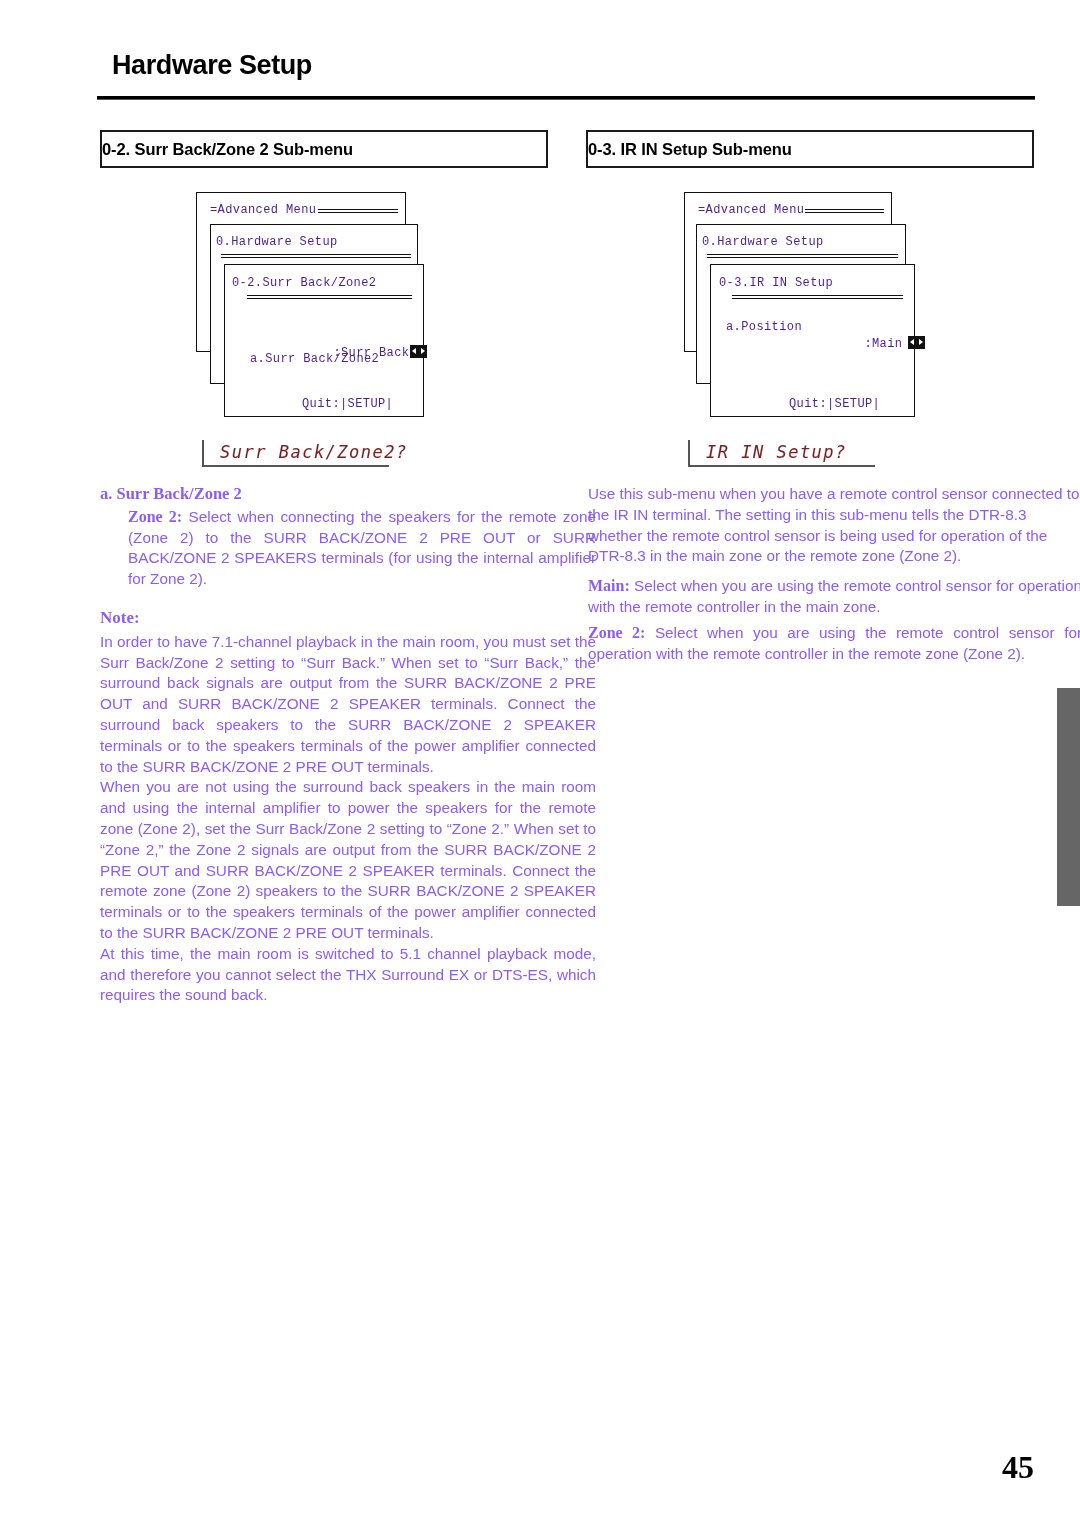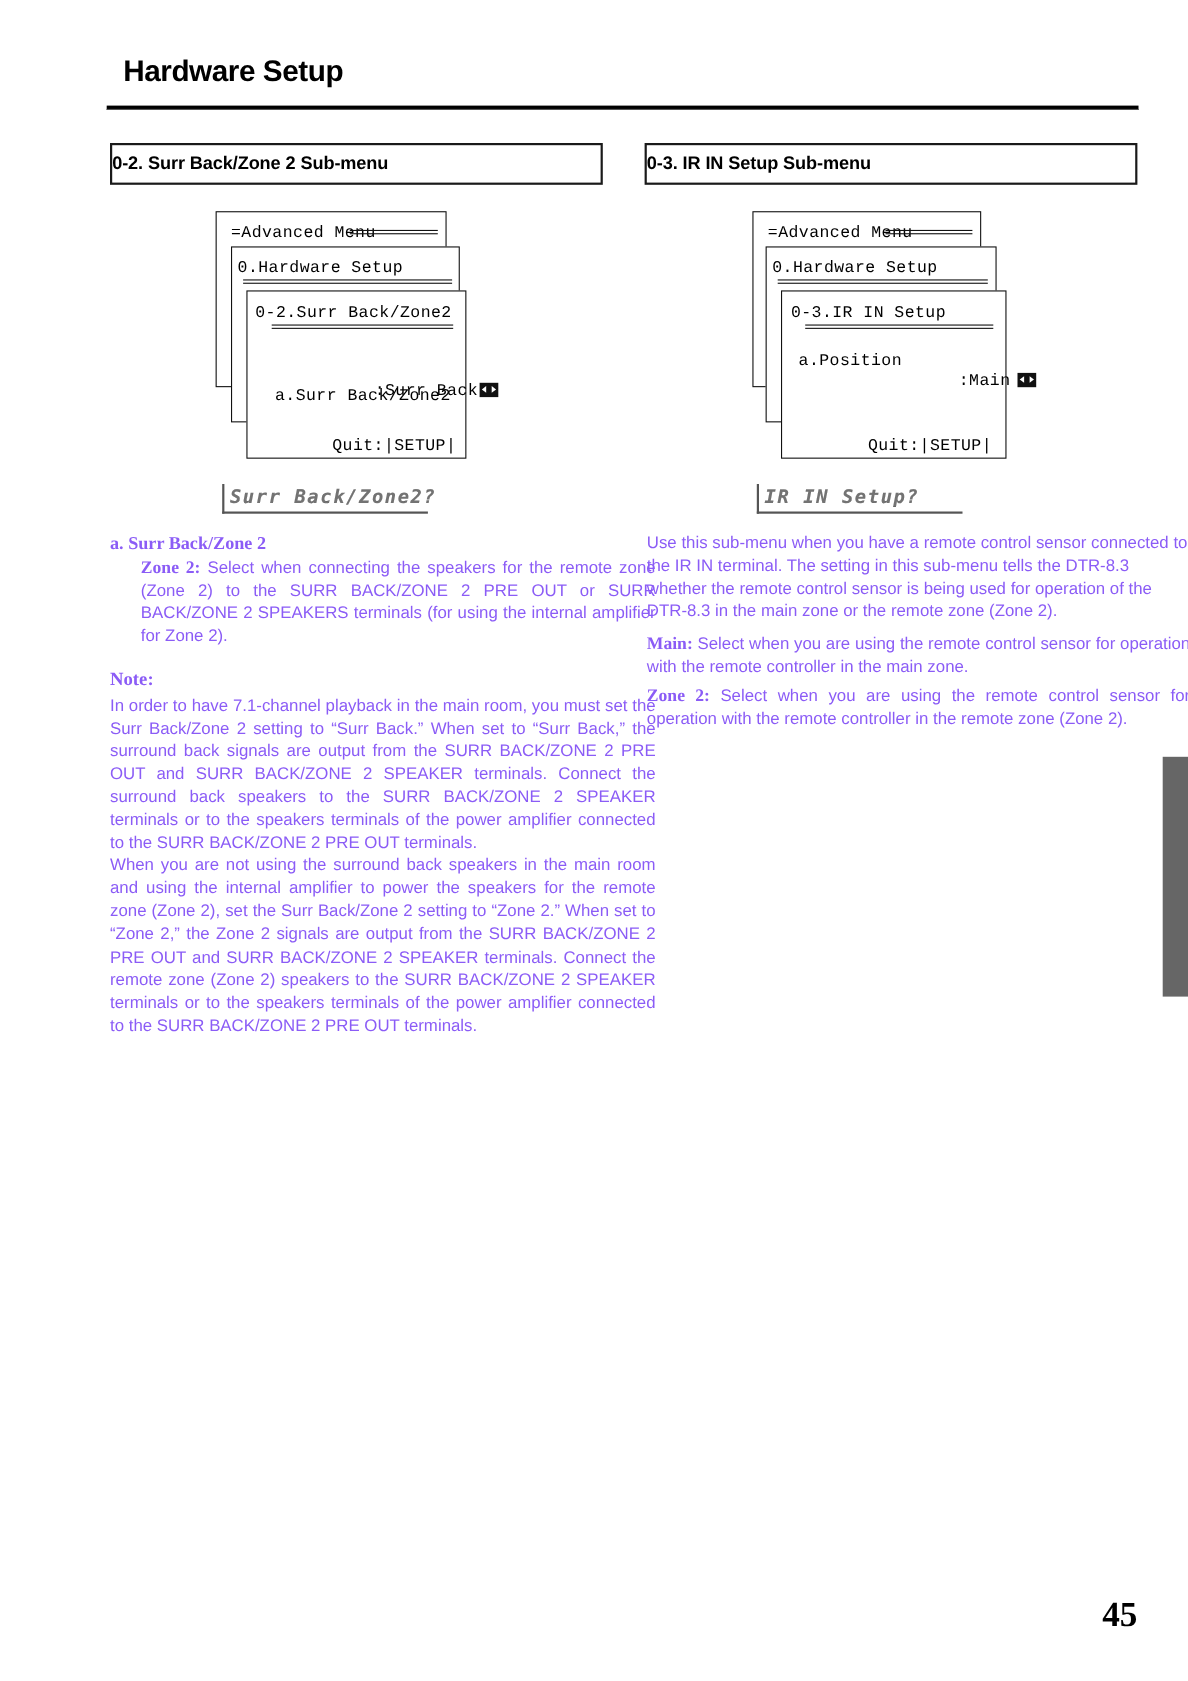--- a/index.html
+++ b/index.html
@@ -53,49 +53,49 @@
     position: absolute;
     font-family: "Liberation Mono", "DejaVu Sans Mono", monospace;
   }
   .osd .pane {
     position: absolute;
     background: #fff;
     border: 1.6px solid #111;
   }
   .osd .pane-txt {
     position: absolute;
-    font-size: 15px;
+    font-size: 12px;
     letter-spacing: 0.4px;
     white-space: pre;
-    color: #000000;
+    color: #4c1d95;
   }
   .osd .dbl-rule {
     position: absolute;
     height: 4px;
     border-top: 1.4px solid #111;
     border-bottom: 1.4px solid #111;
   }
 
   
   .pane1 { left: 6px;  top: 0px;   width: 210px; height: 160px; }
   .pane2 { left: 20px; top: 32px;  width: 208px; height: 160px; }
   .pane3 { left: 34px; top: 72px;  width: 200px; height: 153px; }
 
   
   .lcd {
     position: absolute;
     border-left: 2px solid #555;
     border-bottom: 2px solid #555;
-    padding: 2px 4px 3px 5px;
+    padding: 2px 4px 3px 16px;
     font-family: "DejaVu Sans Mono", monospace;
     font-style: italic;
     font-size: 17px;
-    font-weight: bold;
+    font-weight: normal;
     letter-spacing: 1.5px;
-    color: #737373;
+    color: #7f1d1d;
     -webkit-text-stroke: 0.1px #444;
     white-space: pre;
   }
 
   
   .cursor-glyph {
     display: inline-block;
     width: 17px; height: 13px;
     background: #111;
     position: relative;
@@ -231,20 +231,21 @@
 
   <div class="para hang">
     <span class="lead">Zone 2:</span><span> Select when connecting the speakers for the remote zone (Zone 2) to the SURR BACK/ZONE 2 PRE OUT or SURR BACK/ZONE 2 SPEAKERS terminals (for using the internal amplifier for Zone 2).</span>
   </div>
 
 
   <div class="note-h">Note:</div>
 
   <div class="para" style="margin-top:3px;">In order to have 7.1-channel playback in the main room, you must set the Surr Back/Zone 2 setting to “Surr Back.” When set to “Surr Back,” the surround back signals are output from the SURR BACK/ZONE 2 PRE OUT and SURR BACK/ZONE 2 SPEAKER terminals. Connect the surround back speakers to the SURR BACK/ZONE 2 SPEAKER terminals or to the speakers terminals of the power amplifier connected to the SURR BACK/ZONE 2 PRE OUT terminals.</div>
   <div class="para">When you are not using the surround back speakers in the main room and using the internal amplifier to power the speakers for the remote zone (Zone 2), set the Surr Back/Zone 2 setting to “Zone 2.” When set to “Zone 2,” the Zone 2 signals are output from the SURR BACK/ZONE 2 PRE OUT and SURR BACK/ZONE 2 SPEAKER terminals. Connect the remote zone (Zone 2) speakers to the SURR BACK/ZONE 2 SPEAKER terminals or to the speakers terminals of the power amplifier connected to the SURR BACK/ZONE 2 PRE OUT terminals.</div>
+  <div class="para">At this time, the main room is switched to 5.1 channel playback mode, and therefore you cannot select the THX Surround EX or DTS-ES, which requires the sound back.</div>
 </div>
 
 <div class="col" id="col-right">
 
   <div class="para nj">Use this sub-menu when you have a remote control sensor connected to the IR IN terminal. The setting in this sub-menu tells the DTR-8.3 whether the remote control sensor is being used for operation of the DTR-8.3 in the main zone or the remote zone (Zone 2).</div>
 
   <div class="gap"></div>
 
   <div class="para">
     <span class="lead">Main:</span><span> Select when you are using the remote control sensor for operation with the remote controller in the main zone.</span>

